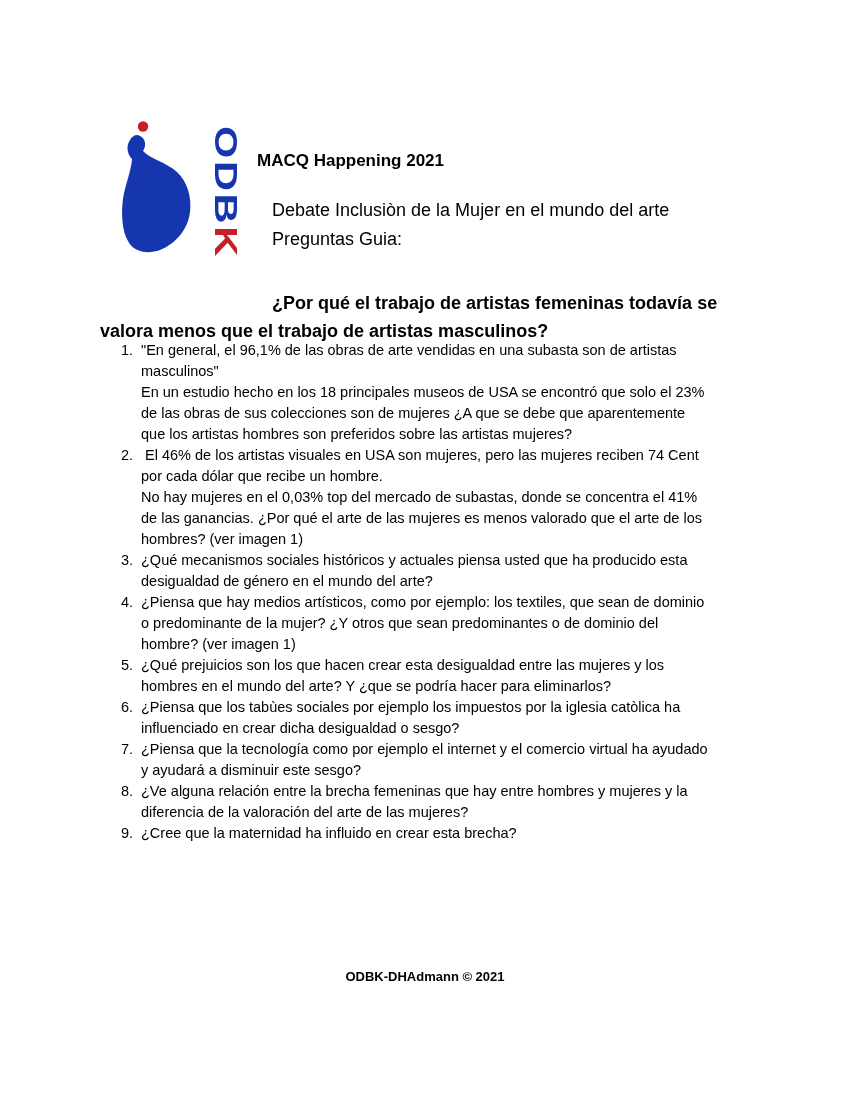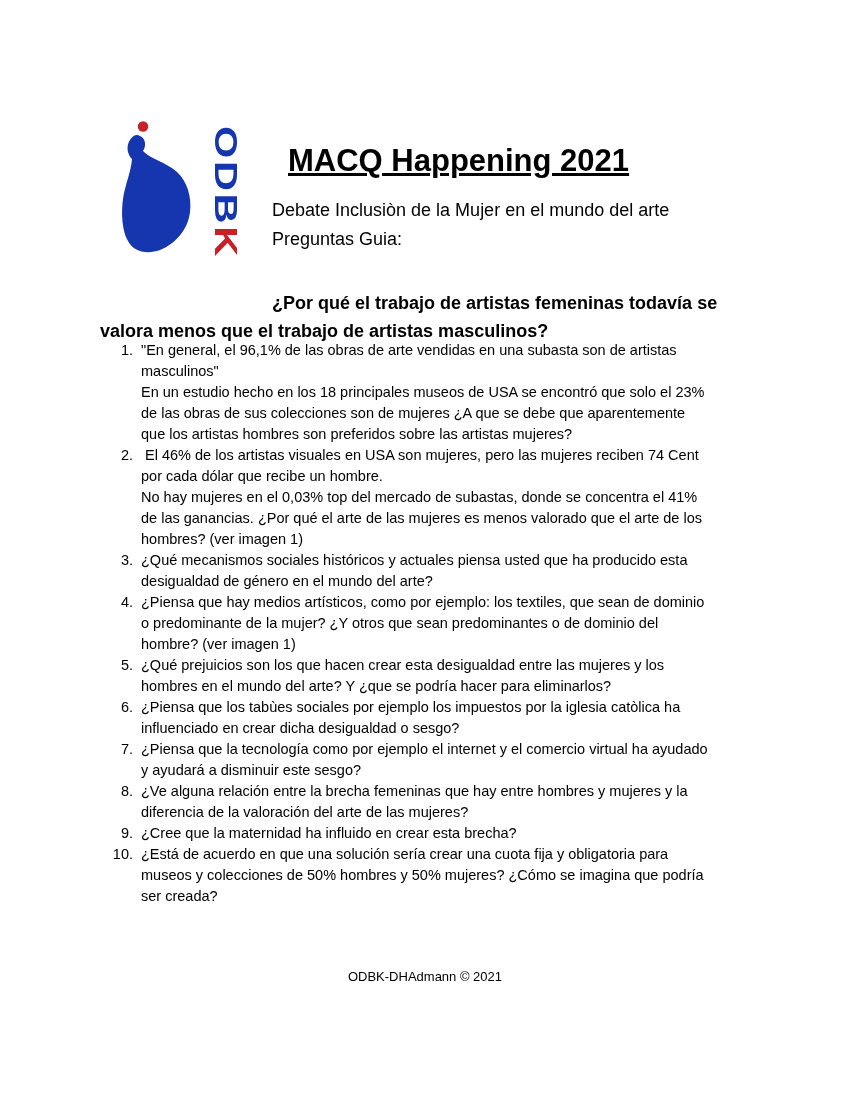--- a/index.html
+++ b/index.html
@@ -10,22 +10,22 @@
   
   .logo-svg { position:absolute; left:100px; top:100px; }
   .logo-letters {
     position:absolute; left:243px; top:126px;
     transform-origin:0 0; transform:rotate(90deg) scaleX(1.30);
     font-weight:bold; font-size:32px; line-height:34px; letter-spacing:2px;
     white-space:nowrap;
   }
   
   .doc-title {
-    position:absolute; left:288px; top:145px;
-    font-size:31px; line-height:32px; font-weight:bold; white-space:nowrap;text-decoration:underline;
+    position:absolute; left:257px; top:145px;
+    font-size:17px; line-height:32px; font-weight:bold; white-space:nowrap;
   }
   .doc-subtitle {
     position:absolute; left:272px; top:196px;
     font-size:18px; line-height:29px; font-weight:normal; white-space:pre-wrap; width:560px;
   }
   .lead-question {
     position:absolute; left:100px; top:270px; width:680px;
     font-size:18px; line-height:28px; font-weight:bold;
     text-indent:172px; white-space:pre-wrap;margin-top:19px;
   }
@@ -36,21 +36,21 @@
     flex:0 0 33px; width:33px; text-align:right;
     font-size:14.5px; line-height:21px;
   }
   .q-text {
     margin-left:8px; flex:1;
     font-size:14.5px; line-height:21px; white-space:pre-wrap;
   }
   
   .doc-footer {
     position:absolute; left:0; top:968px; width:850px; text-align:center;
-    font-size:13px; line-height:18px; font-weight:normal;
+    font-size:13px; line-height:18px; font-weight:bold;
   }
 </style>
 </head>
 <body style="color: rgb(0, 0, 0);">
 
 <div class="page">
 
   <div>
     <svg class="logo-svg" width="160" height="170" viewBox="100 100 160 170">
       <path id="logo-blob" d="M 140,136
@@ -120,23 +120,17 @@
       </div>
       <div class="q-row">
         <div class="q-num">8.</div>
         <div class="q-text">¿Ve alguna relación entre la brecha femeninas que hay entre hombres y mujeres y la
 diferencia de la valoración del arte de las mujeres?</div>
       </div>
       <div class="q-row">
         <div class="q-num">9.</div>
         <div class="q-text">¿Cree que la maternidad ha influido en crear esta brecha?</div>
       </div>
-      <div class="q-row">
-        <div class="q-num">10.</div>
-        <div class="q-text">¿Está de acuerdo en que una solución sería crear una cuota fija y obligatoria para
-museos y colecciones de 50% hombres y 50% mujeres? ¿Cómo se imagina que podría
-ser creada?</div>
-      </div>
     </div>
 
   <div class="doc-footer">ODBK-DHAdmann © 2021</div>
 
 </div>
 
 </body></html>

